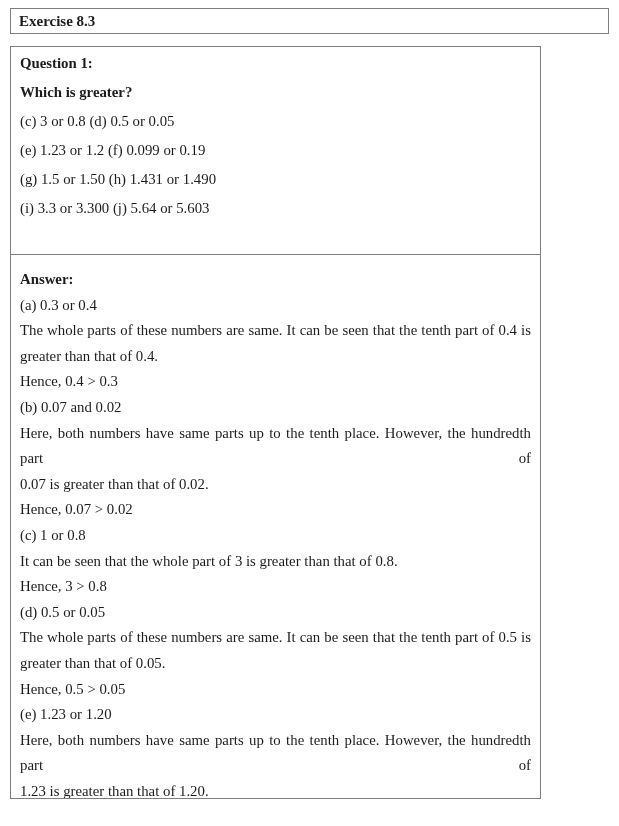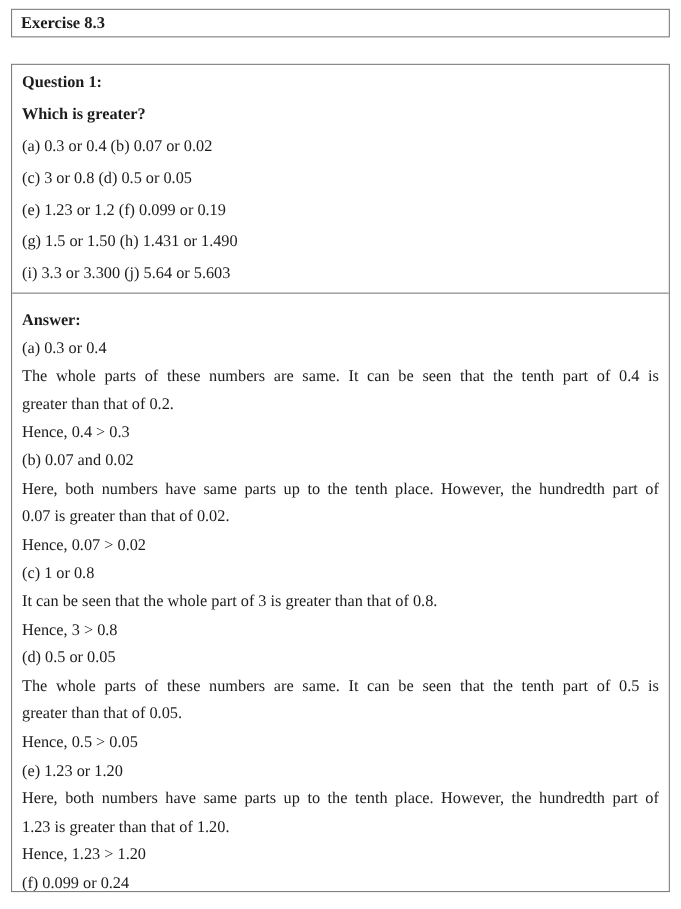--- a/index.html
+++ b/index.html
@@ -30,22 +30,22 @@
     padding: 0 8px;
     text-align: right;
   }
   .title-text {
     font-weight: bold;
     font-size: 15px;
   }
   .qa-box {
     position: absolute;
     left: 10px;
-    top: 58px;
-    width: 599px;
+    top: 46px;
+    width: 531px;
     height: 753px;
     box-sizing: border-box;
     border: 1.5px solid #7e7e7e;
     overflow: hidden;
   }
   .q-section {
     box-sizing: border-box;
     height: 207px;
     padding: 2px 9px;
     line-height: 29px;
@@ -71,34 +71,33 @@
   <div class="title-box">
     <span class="title-text">Exercise 8.3</span>
   </div>
 
   <div class="qa-box">
 
     <div class="q-section">
       <div class="line bold">Question 1:</div>
       <div class="line bold">Which is greater?</div>
       <div>
-          <div class="line">(a) 0.3 or 0.4 (b) 0.07 or 0.02</div>
           <div class="line">(c) 3 or 0.8 (d) 0.5 or 0.05</div>
           <div class="line">(e) 1.23 or 1.2 (f) 0.099 or 0.19</div>
           <div class="line">(g) 1.5 or 1.50 (h) 1.431 or 1.490</div>
           <div class="line">(i) 3.3 or 3.300 (j) 5.64 or 5.603</div>
         </div>
     </div>
 
     <div class="a-section">
       <div class="line bold">Answer:</div>
       <div>
           <div class="line">(a) 0.3 or 0.4</div>
           <div class="line justify">The whole parts of these numbers are same. It can be seen that the tenth part of 0.4 is</div>
-          <div class="line">greater than that of 0.2.</div>
+          <div class="line">greater than that of 0.4.</div>
           <div class="line">Hence, 0.4 &gt; 0.3</div>
           <div class="line">(b) 0.07 and 0.02</div>
           <div class="line justify">Here, both numbers have same parts up to the tenth place. However, the hundredth part of</div>
           <div class="line">0.07 is greater than that of 0.02.</div>
           <div class="line">Hence, 0.07 &gt; 0.02</div>
           <div class="line">(c) 1 or 0.8</div>
           <div class="line">It can be seen that the whole part of 3 is greater than that of 0.8.</div>
           <div class="line">Hence, 3 &gt; 0.8</div>
           <div class="line">(d) 0.5 or 0.05</div>
           <div class="line justify">The whole parts of these numbers are same. It can be seen that the tenth part of 0.5 is</div>

